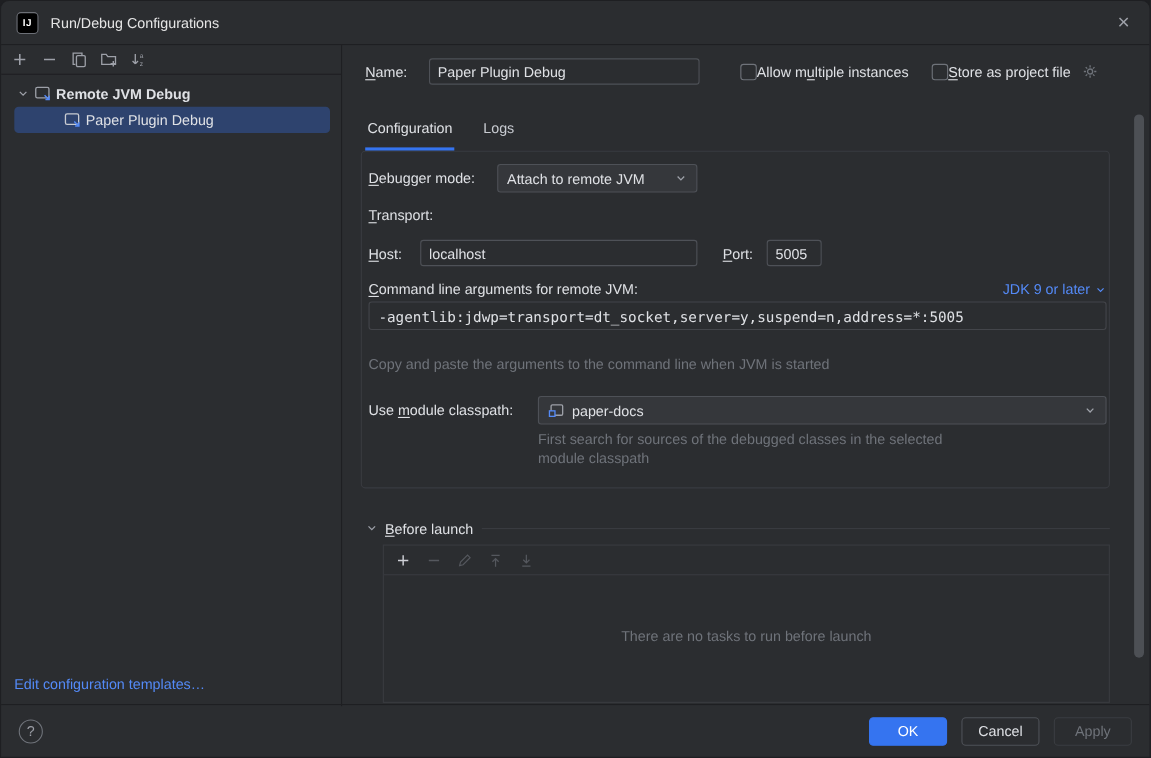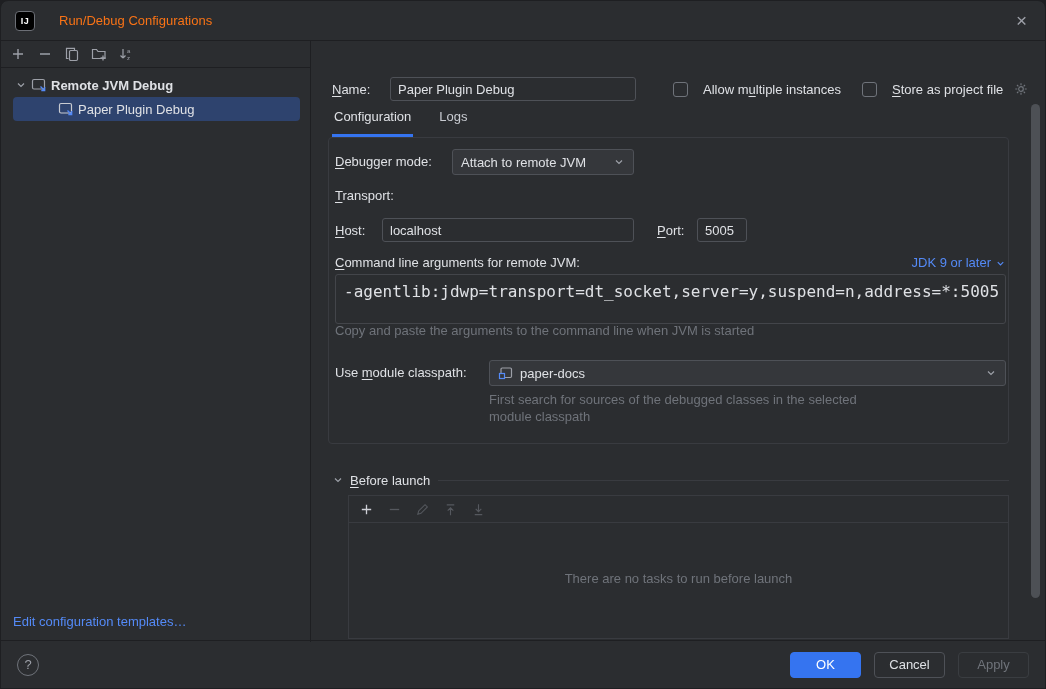--- a/index.html
+++ b/index.html
@@ -10,45 +10,45 @@
   svg { display:block; }
   .mn { text-decoration:underline; text-underline-offset:2px; }
 
   
   .titlebar { position:absolute; top:0; left:0; right:0; height:40px;
               border-bottom:1px solid #1e1f22; display:flex; align-items:center;
               padding:0 18px 0 14px; }
   .logo { width:20px; height:20px; background:#000; border:1px solid #6c6f76;
           border-radius:4px; color:#fff; font-size:9px; font-weight:bold;
           display:flex; align-items:center; justify-content:center; letter-spacing:.5px; }
-  .dlg-title { margin-left:24px; color:#f97316; }
+  .dlg-title { margin-left:11px; color:#e5e5e5; }
   .close-btn { margin-left:auto; color:#9da0a8; font-size:19px; line-height:19px; }
 
   
   .sidebar { position:absolute; top:40px; left:0; width:310px; height:601px;
              border-right:1px solid #1e1f22; }
   .side-toolbar { height:27px; display:flex; align-items:center; gap:11px;
                   padding-left:9px; border-bottom:1px solid #1e1f22; color:#9da0a8; }
   .tree { padding-top:5px; }
   .tree-group { height:24px; display:flex; align-items:center; padding-left:14px;
                 gap:4px; font-weight:600; color:#dfe1e5; }
   .tree-child { height:24px; margin:0 10px 0 12px; background:#2e436e;
                 border-radius:4px; display:flex; align-items:center;
                 padding-left:45px; gap:4px; }
   .edit-link { position:absolute; left:12px; bottom:13px; color:#548af7; }
 
   
   .main { position:absolute; top:40px; left:310px; width:736px; height:601px; }
-  .name-row { position:absolute; top:35px; left:21px; display:flex; align-items:center; height:26px; }
+  .name-row { position:absolute; top:11px; left:21px; display:flex; align-items:center; height:26px; }
   .name-row .lbl { width:44px; margin-right:14px; }
   input.text { background:#2b2d30; border:1px solid #4e5157; border-radius:3px;
                color:#dfe1e5; font:13px "Liberation Sans",sans-serif; padding:0 7px;
                height:24px; outline:none; }
   .name-input { width:246px; }
-  .cb { display:flex; align-items:center; gap:15px; }
+  .cb { display:flex; align-items:center; gap:0; }
   .cb1 { margin-left:37px; } .cb2 { margin-left:21px; }
   .cb-box { width:15px; height:15px; border:1px solid #6f737a; border-radius:3px; background:transparent; }
   .gear { margin-left:10px; color:#6f737a; }
 
   .tabs { position:absolute; top:60px; left:21px; display:flex; gap:24px; height:36px; }
   .tab { padding:0 2px; line-height:32px; border-bottom:3px solid transparent; color:#c8cbd1; }
   .tab.active { color:#dfe1e5; border-color:#3574f0; }
 
   .panel { position:absolute; left:17px; top:96px; width:681px; height:307px;
            border:1px solid #393b40; border-radius:4px; }
@@ -57,23 +57,23 @@
            border-radius:3px; display:flex; align-items:center; padding:0 8px; gap:6px; }
   .combo .chev { margin-left:auto; color:#9da0a8; }
   .combo-dm, .combo-tr { left:123px; width:182px; }
   .combo-dm { top:11px; } .combo-tr { top:45px; }
   .host-input { position:absolute; left:53px; top:80px; width:252px; }
   .port-lbl { position:absolute; left:328px; top:80px; line-height:26px; }
   .port-input { position:absolute; left:368px; top:80px; width:50px; }
   .cmd-lbl { position:absolute; left:6px; top:115px; line-height:20px; }
   .jdk-link { position:absolute; right:2px; top:115px; line-height:20px; color:#548af7;
               display:flex; align-items:center; gap:4px; }
-  .argsbox { position:absolute; left:6px; right:2px; top:136px; height:50px;
+  .argsbox { position:absolute; left:6px; right:2px; top:136px; height:26px;
              border:1px solid #43454a; border-radius:3px; padding:7px 8px;
-             font-family:"DejaVu Sans Mono","Liberation Mono",monospace; font-size:16px;
+             font-family:"DejaVu Sans Mono","Liberation Mono",monospace; font-size:13px;
              color:#dfe1e5; white-space:nowrap; overflow:hidden; }
   .hint { color:#6f737a; }
   .args-hint { position:absolute; left:6px; top:183px; line-height:20px; }
   .mod-lbl { position:absolute; left:6px; top:222px; line-height:26px; }
   .combo-mod { left:160px; right:2px; top:222px; }
   .mod-hint { position:absolute; left:160px; top:253px; line-height:17px; }
 
   .bl-head { position:absolute; top:429px; left:21px; right:38px; display:flex;
              align-items:center; height:20px; color:#dfe1e5; }
   .bl-head .chev { color:#9da0a8; margin-right:6px; }

